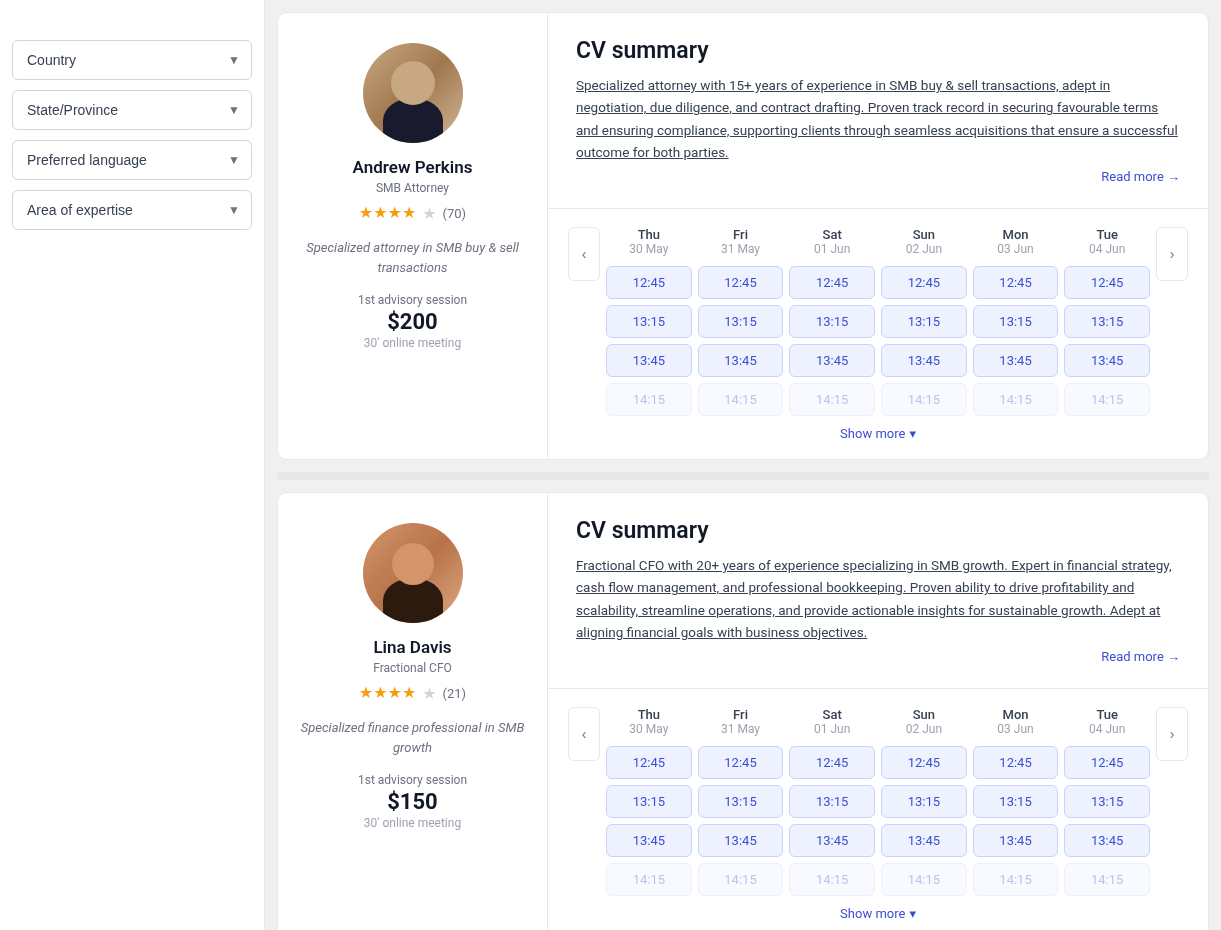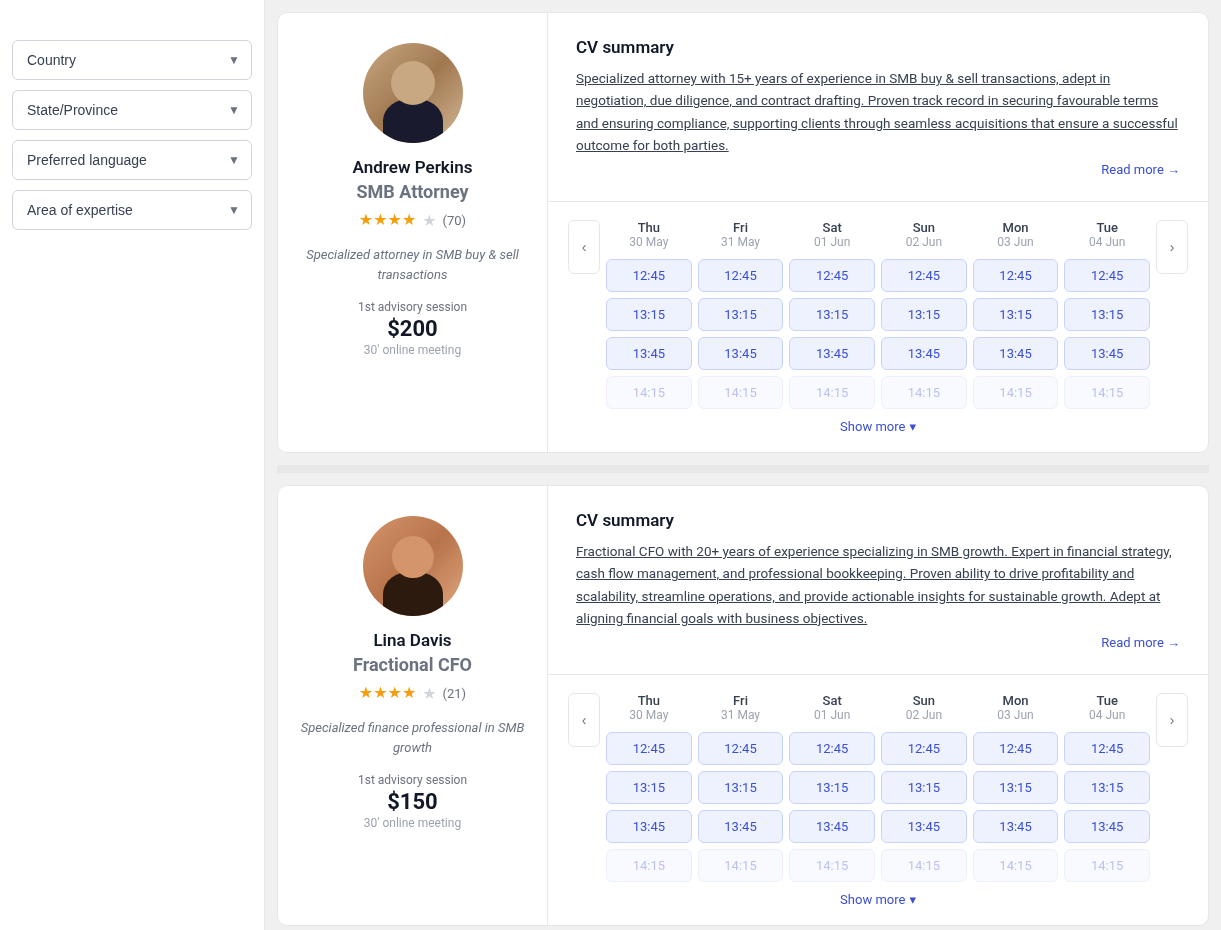--- a/index.html
+++ b/index.html
@@ -148,24 +148,23 @@
     }
 
     .expert-name {
       font-size: 17px;
       font-weight: 600;
       color: #111827;
       margin-bottom: 4px;
     }
 
     .expert-title {
-      font-size: 18px;
+      font-size: 12px;
       color: #6b7280;
       margin-bottom: 8px;
-      font-weight: bold;
     }
 
     .stars {
       color: #f59e0b;
       font-size: 16px;
       margin-bottom: 2px;
     }
 
     .review-count {
       color: #6b7280;
@@ -206,21 +205,21 @@
       display: flex;
       flex-direction: column;
     }
 
     .cv-section {
       padding: 24px 28px;
       border-bottom: 1px solid #e5e7eb;
     }
 
     .cv-title {
-      font-size: 17px;
+      font-size: 23px;
       font-weight: 600;
       color: #111827;
       margin-bottom: 10px;
     }
 
     .cv-text {
       font-size: 13.5px;
       color: #374151;
       line-height: 1.65;
       text-decoration: underline;

